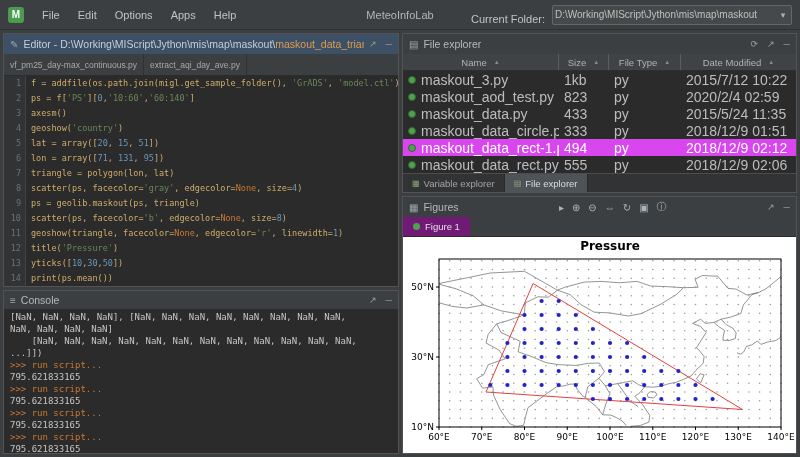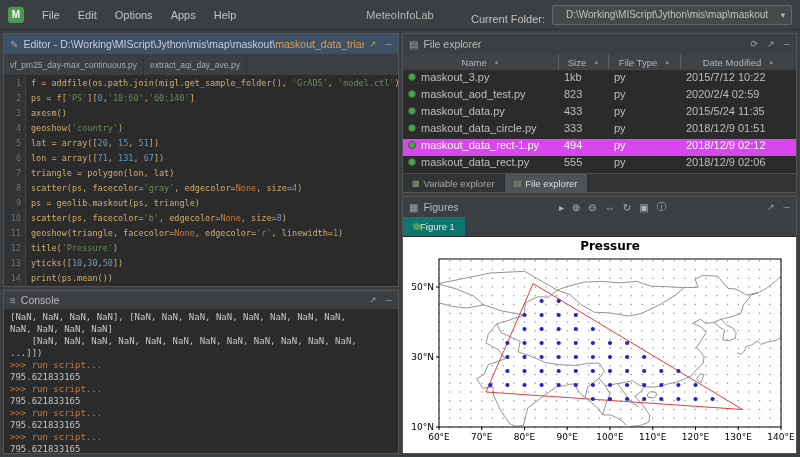--- a/index.html
+++ b/index.html
@@ -10,21 +10,21 @@
   .menubar{position:absolute;top:0;left:0;right:0;height:30px;display:flex;align-items:center;
            padding:0 8px;background:#3c3f41;border-bottom:1px solid #303030}
   .app-icon{width:16px;height:16px;background:#4a9b4f;border-radius:3px;color:#fff;font-size:10px;
             font-weight:bold;display:flex;align-items:center;justify-content:center;margin-right:10px;flex:none}
   .menu-items{display:flex;gap:2px}
   .menu-item{padding:3px 8px;font-size:11px;color:#c2c2c2;border-radius:2px}
   .win-title{position:absolute;left:50%;transform:translateX(-50%);font-size:11px;color:#b5b5b5}
   .folder-box{margin-left:auto;display:flex;align-items:flex-end;gap:7px}
   .folder-label{font-size:11px;color:#c2c2c2;white-space:nowrap}
   .combo{width:240px;height:20px;background:#45494a;border:1px solid #646769;border-radius:2px;
-         display:flex;align-items:center;padding-left:13px}
+         display:flex;align-items:center;padding-left:2px}
   .combo-text{flex:1;font-size:10px;color:#c0c0c0;white-space:nowrap;overflow:hidden}
   .combo-arrow{width:16px;text-align:center;color:#b0b0b0;font-size:9px;flex:none}
 
   
   .panel{position:absolute;background:#2b2b2b;border:1px solid #535353;display:flex;flex-direction:column}
   .panel-title{height:20px;flex:none;background:#3c3f41;display:flex;align-items:center;gap:5px;
                padding:0 6px;font-size:10.5px;color:#b8b8b8;overflow:hidden}
   .pt-icon{font-size:10px;color:#9aa5ad;flex:none}
   .title-text{white-space:nowrap;overflow:hidden}
   .title-file{color:#dd9d4e}
@@ -57,36 +57,36 @@
   .con-out{color:#c6c6c6}
 
   
   #fe-panel{left:402px;top:33px;width:395px;height:160px}
   .fe-header{height:17px;flex:none;display:flex;background:#3f4345;border-bottom:1px solid #2e2e2e;
              font-size:9.5px;color:#b2b2b2}
   .fh{display:flex;align-items:center;justify-content:center;gap:7px;border-right:1px solid #5a5e60;overflow:hidden}
   .sort-icon{font-size:6px;color:#8a8a8a}
   .col0{width:156px}.col1{width:50px}.col2{width:72px}.col3{flex:1;border-right:none}
   #file-rows{flex:1;background:#2b2b2b;overflow:hidden}
-  .frow{height:17px;display:flex;align-items:flex-start;font-size:11px;color:#bdbdbd}
+  .frow{height:17px;display:flex;align-items:flex-end;font-size:14px;color:#bdbdbd}
   .frow.selected{background:#d946ef;color:#fff}
   .fcell{display:flex;align-items:center;overflow:hidden;white-space:nowrap;padding:0 5px}
   .py-icon{width:8px;height:8px;border-radius:50%;background:#4fa14f;border:1px solid #2e6b2e;
            margin-right:5px;flex:none}
   .fe-tabs{height:19px;flex:none;display:flex;background:#313335;border-top:1px solid #4a4d4f}
   .fe-tab{display:flex;align-items:center;gap:4px;padding:0 9px;font-size:9.5px;color:#a5a5a5;
           border-right:1px solid #2b2b2b;white-space:nowrap}
   .fe-tab.active{background:#4e5357;color:#dddddd}
   .fe-tab-icon{font-size:8px;color:#8fa876}
 
   
   #figures-panel{left:402px;top:196px;width:395px;height:258px}
   .fig-toolbar{margin-left:auto;display:flex;gap:8px;font-size:10px;color:#aab4bc;align-items:center;flex:none}
   .fig-tabrow{height:20px;flex:none;display:flex;background:#3c3f41;border-bottom:1px solid #2b2b2b}
-  .fig-tab{display:flex;align-items:center;padding:0 10px;font-size:9.5px;background:#0f766e;color:#e2e2e2}
+  .fig-tab{display:flex;align-items:center;gap:5px;padding:0 10px;font-size:9.5px;background:#701a75;color:#e2e2e2}
   .fig-dot{width:7px;height:7px;border-radius:50%;background:#4fa14f;flex:none}
   .fig-area{flex:1;background:#fff;overflow:hidden}
   #figure-svg{display:block}
   #figure-svg text{font-family:"DejaVu Sans",sans-serif}
 </style>
 </head>
 <body>
 
 <div class="menubar">
   <span class="app-icon">M</span>
@@ -140,21 +140,21 @@
         <div class="gut-num">12</div>
         <div class="gut-num">13</div>
         <div class="gut-num">14</div>
       </div>
     <div id="code-lines">
         <div class="code-line"><span class="c-p">f = addfile(os.path.join(migl.get_sample_folder(), </span><span class="c-s">'GrADS'</span><span class="c-p">, </span><span class="c-s">'model.ctl'</span><span class="c-p">))</span></div>
         <div class="code-line"><span class="c-p">ps = f[</span><span class="c-s">'PS'</span><span class="c-p">][</span><span class="c-n">0</span><span class="c-p">,</span><span class="c-s">'10:60'</span><span class="c-p">,</span><span class="c-s">'60:140'</span><span class="c-p">]</span></div>
         <div class="code-line"><span class="c-p">axesm()</span></div>
         <div class="code-line"><span class="c-p">geoshow(</span><span class="c-s">'country'</span><span class="c-p">)</span></div>
         <div class="code-line"><span class="c-p">lat = array([</span><span class="c-n">20</span><span class="c-p">, </span><span class="c-n">15</span><span class="c-p">, </span><span class="c-n">51</span><span class="c-p">])</span></div>
-        <div class="code-line"><span class="c-p">lon = array([</span><span class="c-n">71</span><span class="c-p">, </span><span class="c-n">131</span><span class="c-p">, </span><span class="c-n">67</span><span class="c-p">])</span></div>
+        <div class="code-line"><span class="c-p">lon = array([</span><span class="c-n">71</span><span class="c-p">, </span><span class="c-n">131</span><span class="c-p">, </span><span class="c-n">95</span><span class="c-p">])</span></div>
         <div class="code-line"><span class="c-p">triangle = polygon(lon, lat)</span></div>
         <div class="code-line"><span class="c-p">scatter(ps, facecolor=</span><span class="c-s">'gray'</span><span class="c-p">, edgecolor=</span><span class="c-k">None</span><span class="c-p">, size=</span><span class="c-n">4</span><span class="c-p">)</span></div>
         <div class="code-line"><span class="c-p">ps = geolib.maskout(ps, triangle)</span></div>
         <div class="code-line"><span class="c-p">scatter(ps, facecolor=</span><span class="c-s">'b'</span><span class="c-p">, edgecolor=</span><span class="c-k">None</span><span class="c-p">, size=</span><span class="c-n">8</span><span class="c-p">)</span></div>
         <div class="code-line"><span class="c-p">geoshow(triangle, facecolor=</span><span class="c-k">None</span><span class="c-p">, edgecolor=</span><span class="c-s">'r'</span><span class="c-p">, linewidth=</span><span class="c-n">1</span><span class="c-p">)</span></div>
         <div class="code-line"><span class="c-p">title(</span><span class="c-s">'Pressure'</span><span class="c-p">)</span></div>
         <div class="code-line"><span class="c-p">yticks([</span><span class="c-n">10</span><span class="c-p">,</span><span class="c-n">30</span><span class="c-p">,</span><span class="c-n">50</span><span class="c-p">])</span></div>
         <div class="code-line"><span class="c-p">print(ps.mean())</span></div>
       </div>
   </div>

